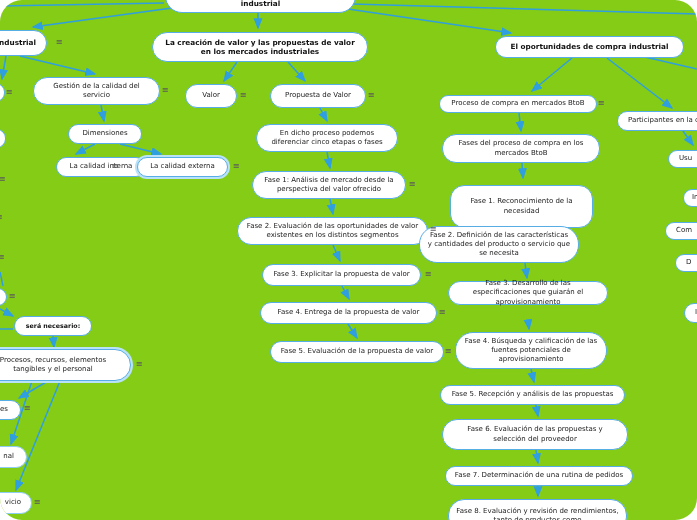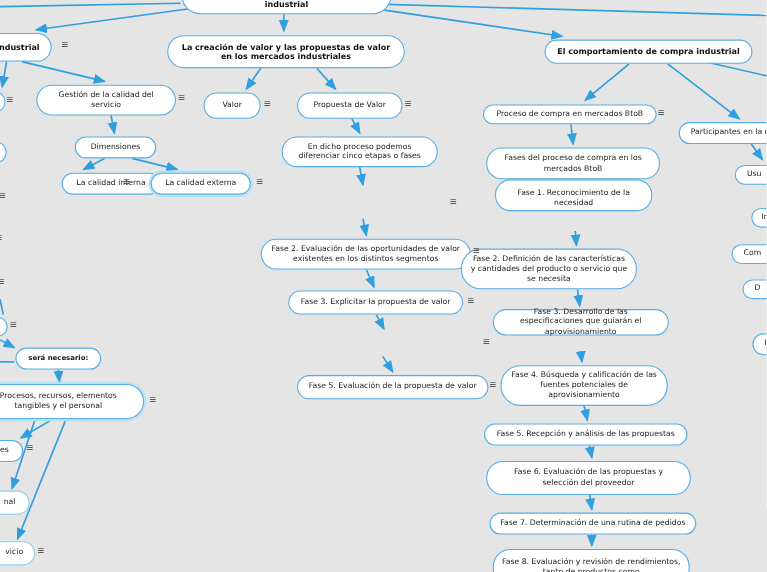--- a/index.html
+++ b/index.html
@@ -1,17 +1,17 @@
 <!DOCTYPE html>
 <html><head>
 <meta charset="utf-8">
 <style>
   html,body{margin:0;padding:0;background:#fff;}
-  #canvas{position:relative;width:697px;height:520px;overflow:hidden;background:#e5e5e5;
-          font-family:"DejaVu Sans","Liberation Sans",sans-serif;}
+  #canvas{position:relative;width:697px;height:520px;overflow:hidden;background:#84cc16;
+          font-family:"DejaVu Sans","Liberation Sans",sans-serif;border-radius:22px;}
   #wires{position:absolute;left:0;top:0;width:697px;height:520px;z-index:1;}
   .node{position:absolute;z-index:2;background:#fff;border:1.4px solid #57ade6;
         display:flex;align-items:center;justify-content:center;text-align:center;
         font-size:7px;line-height:1.3;color:#222;padding:2px 7px;box-sizing:border-box;}
   .bold{font-weight:bold;font-size:7.3px;color:#111;}
   .thick{box-shadow:0 0 0 2px #b9e2f8;}
   .light{border-color:#8ecdf2;}
   .tleft{justify-content:flex-start;text-align:left;}
   .tright{justify-content:flex-end;text-align:right;}
   .bottomtext{align-items:flex-end;padding-bottom:4px;}
@@ -96,40 +96,46 @@
   </div>
   <div class="node" style="left:185px;top:84px;width:52px;height:24px;border-radius:12px;">
     <span>Valor</span>
   </div>
   <div class="node" style="left:270px;top:84px;width:96px;height:24px;border-radius:12px;">
     <span>Propuesta de Valor</span>
   </div>
   <div class="node" style="left:256px;top:124px;width:142px;height:28px;border-radius:14px;">
     <span>En dicho proceso podemos diferenciar cinco etapas o fases</span>
   </div>
+  <div class="node" style="left:252px;top:171px;width:154px;height:28px;border-radius:14px;">
+    <span>Fase 1: Análisis de mercado desde la perspectiva del valor ofrecido</span>
+  </div>
   <div class="node" style="left:237px;top:217px;width:191px;height:28px;border-radius:14px;">
     <span>Fase 2. Evaluación de las oportunidades de valor existentes en los distintos segmentos</span>
   </div>
   <div class="node" style="left:262px;top:264px;width:159px;height:22px;border-radius:11px;">
     <span>Fase 3. Explicitar la propuesta de valor</span>
   </div>
+  <div class="node" style="left:260px;top:302px;width:177px;height:22px;border-radius:11px;">
+    <span>Fase 4. Entrega de la propuesta de valor</span>
+  </div>
   <div class="node" style="left:270px;top:341px;width:174px;height:22px;border-radius:11px;">
     <span>Fase 5. Evaluación de la propuesta de valor</span>
   </div>
 
   <div class="node bold" style="left:495px;top:36px;width:189px;height:22px;border-radius:11px;">
-    <span>El comportamiento de compra industrial</span>
+    <span>El oportunidades de compra industrial</span>
   </div>
   <div class="node" style="left:439px;top:95px;width:158px;height:18px;border-radius:9px;">
     <span>Proceso de compra en mercados BtoB</span>
   </div>
   <div class="node" style="left:442px;top:134px;width:158px;height:29px;border-radius:14px;">
     <span>Fases del proceso de compra en los mercados BtoB</span>
   </div>
-  <div class="node" style="left:450px;top:163px;width:143px;height:29px;border-radius:14px;align-items:flex-end;">
+  <div class="node" style="left:450px;top:185px;width:143px;height:43px;border-radius:14px;">
     <span>Fase 1. Reconocimiento de la necesidad</span>
   </div>
   <div class="node" style="left:419px;top:226px;width:160px;height:37px;border-radius:18px;">
     <span>Fase 2. Definición de las características y cantidades del producto o servicio que se necesita</span>
   </div>
   <div class="node" style="left:448px;top:281px;width:160px;height:24px;border-radius:18px;">
     <span>Fase 3. Desarrollo de las especificaciones que guiarán el aprovisionamiento</span>
   </div>
   <div class="node" style="left:455px;top:332px;width:152px;height:37px;border-radius:18px;">
     <span>Fase 4. Búsqueda y calificación de las fuentes potenciales de aprovisionamiento</span>

